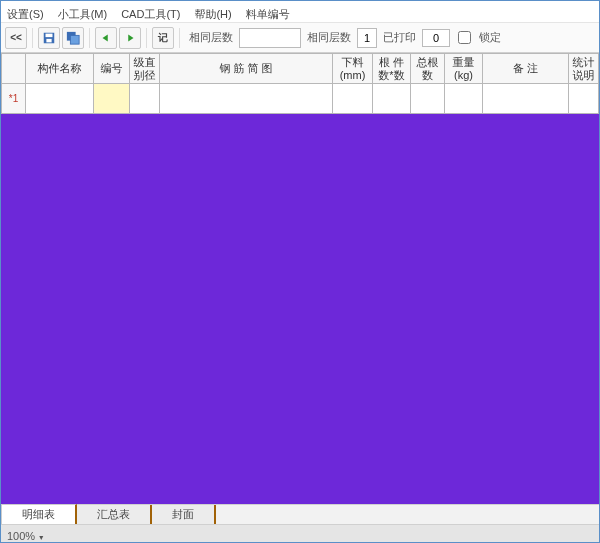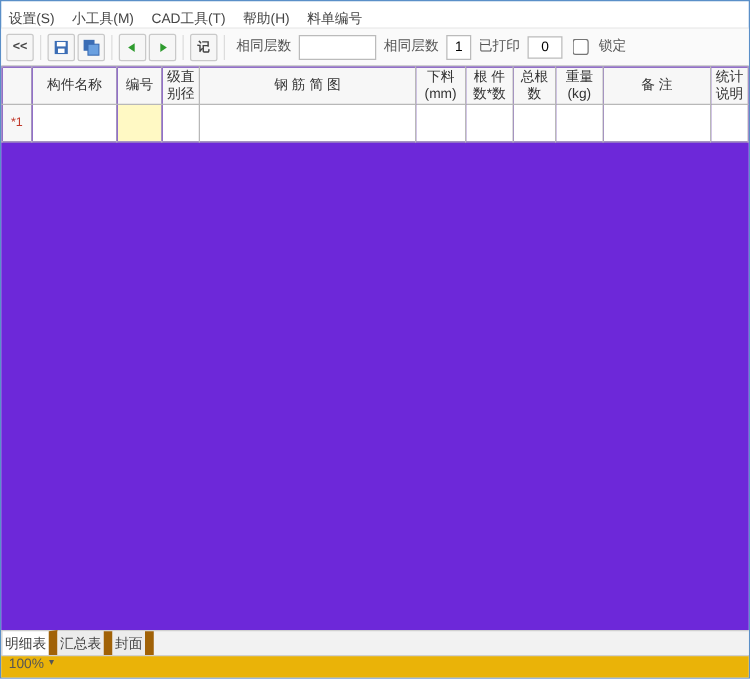--- a/index.html
+++ b/index.html
@@ -24,23 +24,23 @@
 .chk{margin:0 2px 0 6px}
 .bc{color:#1a4fff;margin-left:6px}
 .grid-wrap{flex:1;overflow:auto;background:#6d28d9;position:relative}
 .grid{border-collapse:collapse;width:100%;table-layout:fixed}
 .grid th,.grid td{border:1px solid #b8b8b8;height:30px;text-align:center;color:#333;font-size:11px;padding:1px;overflow:hidden}
 .grid th{background:#f7f7f7;font-weight:normal;line-height:1.1}
 .grid .rowhdr{width:24px;background:#f7f7f7;color:#c0392b;font-size:10px}
 .grid td.ylw{background:#fff9c4}
 .grid td.empty{background:#fff}
 .statusbar{height:20px;border-top:1px solid #d0d0d0;display:flex;align-items:center;background:#f2f2f2}
-.tab{height:20px;padding:0 2px;border-right:7px solid #a16207;display:flex;align-items:center;color:#444;cursor:pointer;background:#ececec}
+.tab{height:20px;padding:0 20px;border-right:2px solid #a16207;display:flex;align-items:center;color:#444;cursor:pointer;background:#ececec}
 .tab.active{background:#fff;border-top:1px solid #ccc;border-left:1px solid #ccc;margin-top:-1px}
-.zoombar{height:18px;border-top:1px solid #d0d0d0;display:flex;align-items:flex-start;padding:0 6px;color:#555;background:#eab308;font-size:10px}
+.zoombar{height:18px;border-top:1px solid #d0d0d0;display:flex;align-items:flex-end;padding:0 6px;color:#555;background:#e5e5e5;font-size:10px}
 .zoombar .drop{margin-left:4px;font-size:8px}
 </style>
 </head>
 <body>
 
 <div class="window">
 
 
   <div class="menubar">
     <span class="mitem">设置(S)</span>

